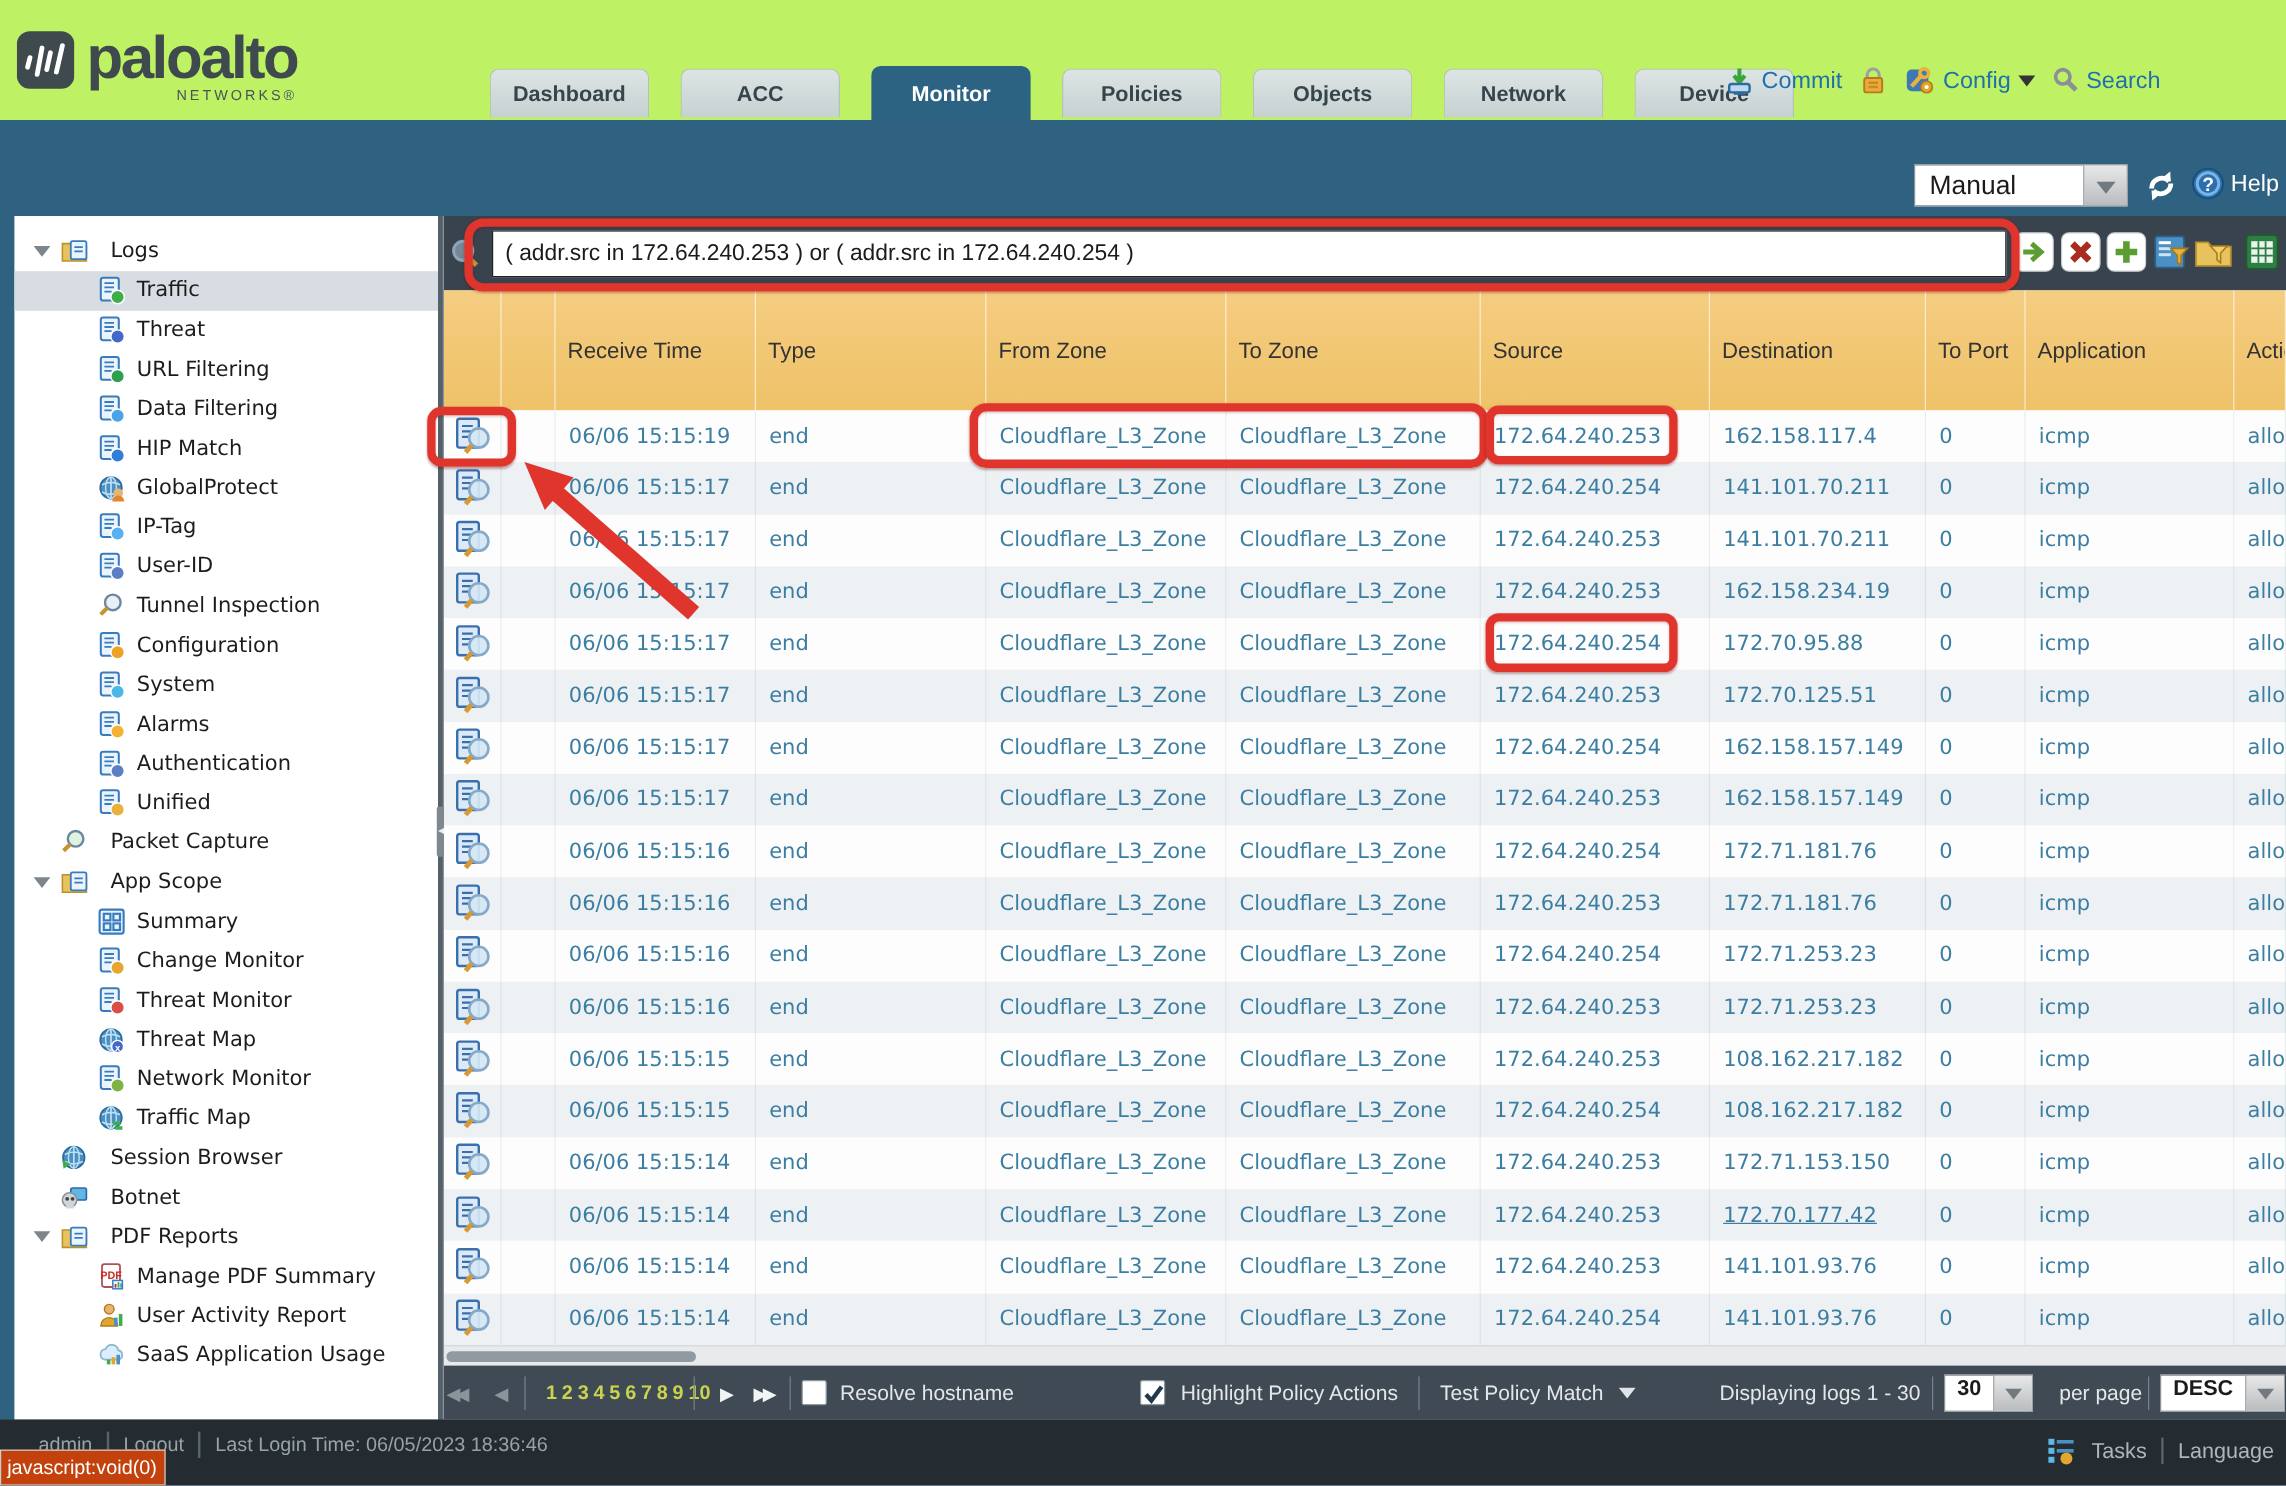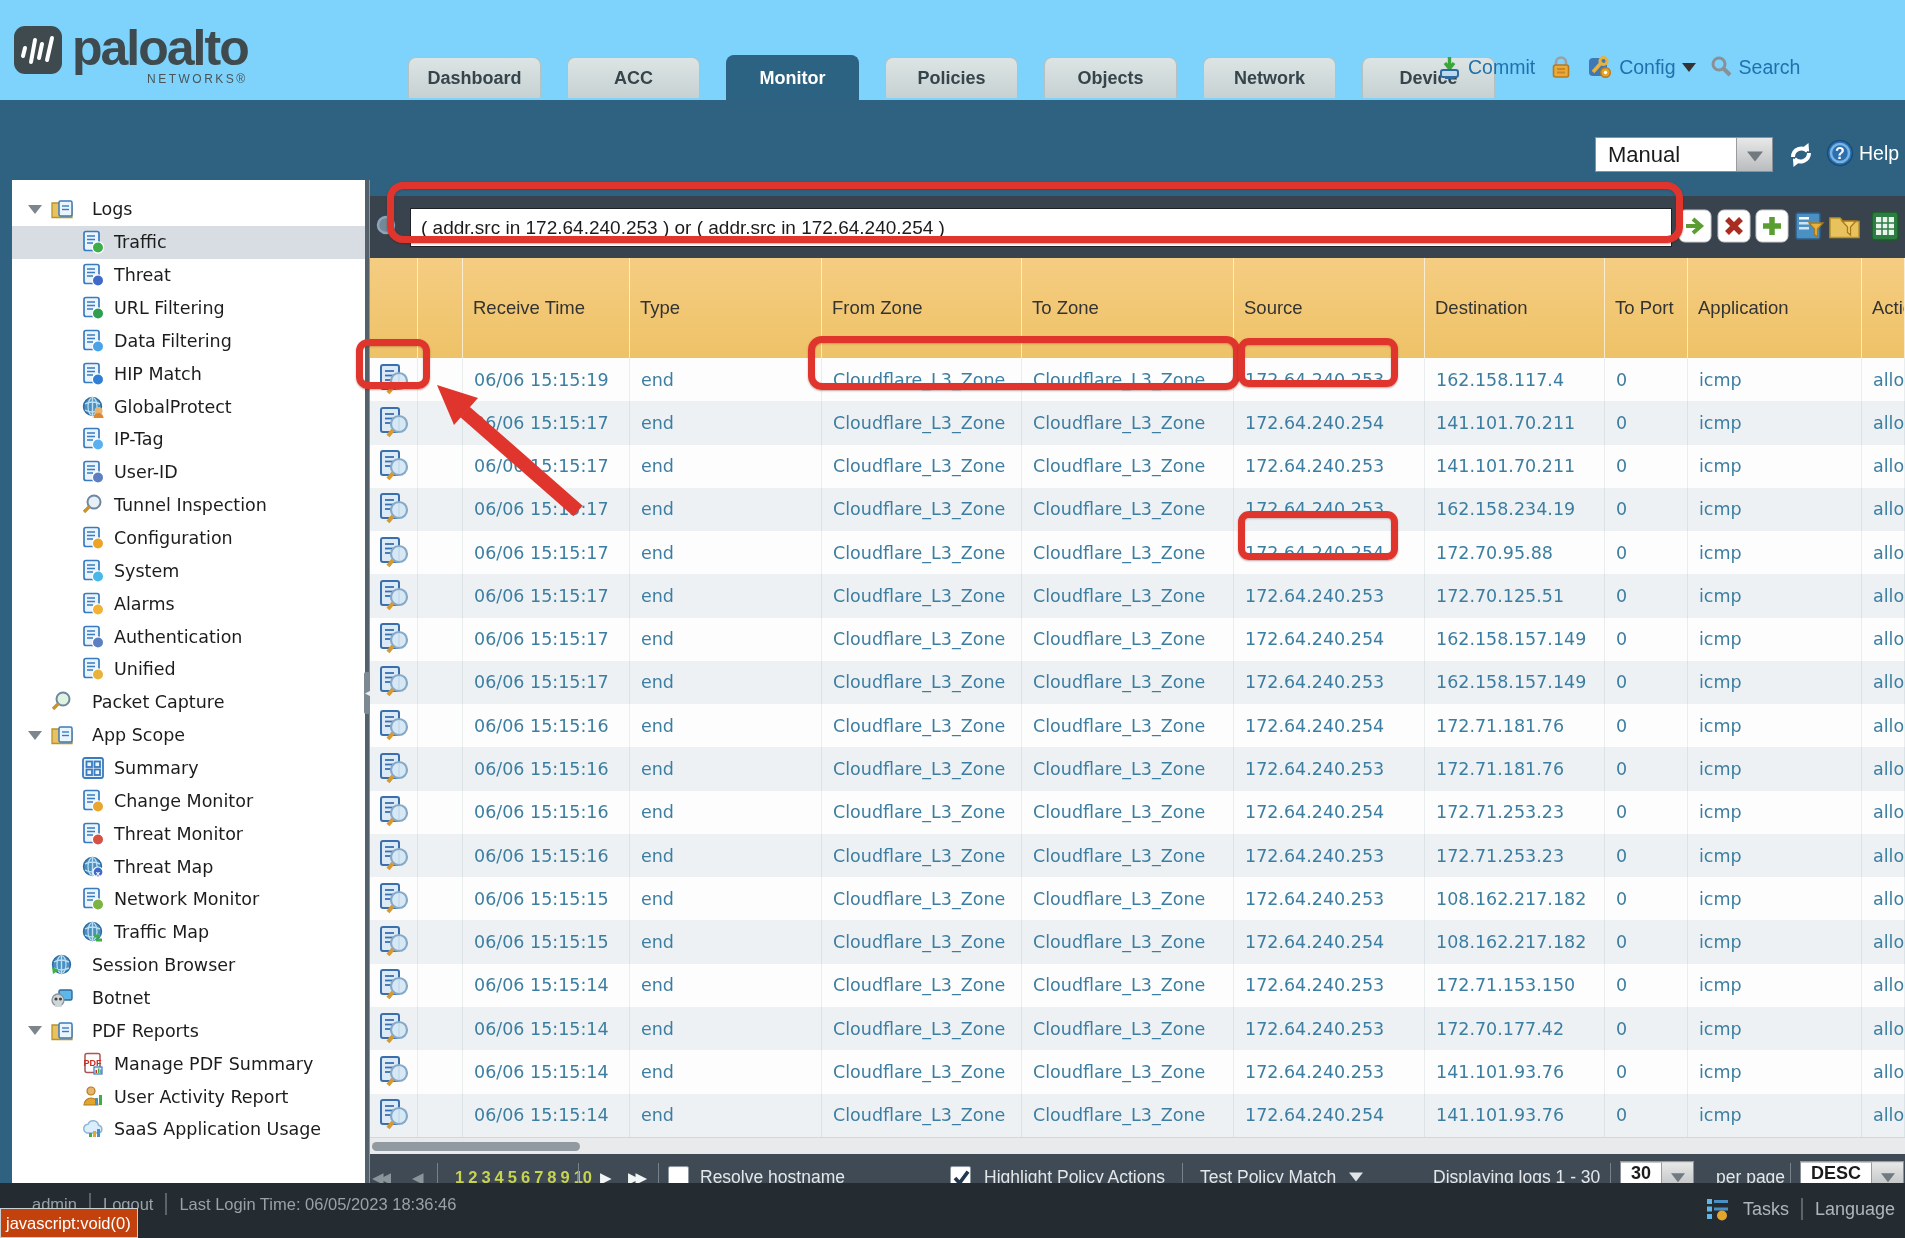--- a/index.html
+++ b/index.html
@@ -1,20 +1,20 @@
 <!DOCTYPE html>
 <html style="--teal: #2f6181; --tab-active: #2c6282; --filterbar: #39434d; --rowalt: #edf1f4; --celltext: #3c7ea1; --sel: #d7dde2; --red: #df352c; --pagebar: #3f4a54; --statusbar: #242c31; --pages: #c8d44e; --link: #1f71ad;"><head>
 <meta charset="utf-8">
 <style>
   * { margin:0; padding:0; box-sizing:border-box; }
   html,body { width:1905px; height:1238px; }
   body { position:relative; font-family:"Liberation Sans",sans-serif; background:#2f6181; overflow:hidden; }
 
   
-  #topbar { position:absolute; left:0; top:0; width:1905px; height:100px; background:#7dd3fc; }
+  #topbar { position:absolute; left:0; top:0; width:1905px; height:100px; background:#bef264; }
   #logo { position:absolute; left:14px; top:22px; display:flex; }
   #logo-mark { width:48px; height:56px; }
   #logo-text { margin-left:10px; }
   #logo-word { font-size:50px; font-weight:bold; letter-spacing:-2px; color:#3f4a4e; line-height:52px; }
   #logo-sub { font-size:12px; letter-spacing:2.5px; color:#4a5458; text-align:right; margin-top:-2px; }
 
   #tabs { position:absolute; left:408px; bottom:0; display:flex; gap:26px; align-items:center; }
   .tab { width:133px; height:41px; line-height:41px; text-align:center; font-weight:bold; font-size:18px;
          color:#36454b; background:linear-gradient(#dde4e4,#c6d1d1); border:1px solid #b5c0c0; border-bottom:none;
          border-radius:8px 8px 0 0; }
@@ -43,40 +43,40 @@
   .tree-item .ticon { position:absolute; top:50%; transform:translateY(-50%); width:24px; height:24px; }
   .tree-item.lvl0 .ticon { left:38px; }
   .tree-item.lvl1 .ticon { left:69px; }
   .tree-item.lvl0 .tlabel { margin-left:80px; }
   .tree-item.lvl1 .tlabel { margin-left:102px; }
 
   #splitter { position:absolute; left:365px; top:180px; width:5px; height:1003px; background:#55616a; border-right:1px solid #8a949a; }
   #splitter-handle { position:absolute; left:364px; top:672px; width:7px; height:42px; background:#7d8890; border-radius:2px; color:#e8eef1; font-size:10px; line-height:42px; text-align:center; }
 
   
-  #content { position:absolute; left:370px; top:196px; width:1535px; height:1003px; background:#fff; }
+  #content { position:absolute; left:370px; top:180px; width:1535px; height:1003px; background:#fff; }
 
   #filterbar { position:absolute; left:0; top:0; width:1535px; height:62px; background:var(--filterbar); }
   #filter-magnifier { position:absolute; left:3px; top:17px; }
   #filter-input { position:absolute; left:40px; top:12px; width:1262px; height:39px; background:#fff; border:1px solid #1d2227;
                   font-size:19px; color:#1b1b1b; padding:0 10px; font-family:"Liberation Sans",sans-serif; }
   .fbtn { position:absolute; top:13px; width:34px; height:34px; }
 
   #gridheader { position:absolute; left:0; top:62px; width:1535px; height:100px; background:linear-gradient(#f5cd82,#eec267);
                 display:grid; grid-template-columns:48px 45px 167px 192px 200px 212px 191px 180px 83px 174px minmax(0,1fr); }
   .hcell { border-right:1px solid rgba(255,255,255,.65); display:flex; align-items:center; padding-left:10px;
            font-size:18.5px; color:#333; overflow:hidden; white-space:nowrap; }
 
   #rows { position:absolute; left:0; top:162px; width:1535px; }
   .row { height:43.28px; display:grid; grid-template-columns:48px 45px 167px 192px 200px 212px 191px 180px 83px 174px minmax(0,1fr);
          background:#fdfdfd; font-family:"DejaVu Sans",sans-serif; font-size:17.5px; color:var(--celltext); }
   .row:nth-child(even) { background:var(--rowalt); }
   .cell { display:flex; align-items:center; padding-left:11px; border-right:1px solid rgba(120,140,150,.14); overflow:hidden; white-space:nowrap; }
   .cell.icon { padding-left:0; justify-content:center; }
-  .u { }
+  .u { text-decoration:underline; }
 
   #hscroll { position:absolute; left:0; top:941px; width:1535px; height:17px; background:#e9eaeb; border-top:1px solid #d4d6d8; }
   #hscroll .thumb { position:absolute; left:2px; top:4px; width:208px; height:9px; background:#909aa0; border-radius:5px; }
 
   #pagebar { position:absolute; left:0; top:958px; width:1535px; height:45px; background:var(--pagebar);
              color:#e3e7e9; font-size:17.5px; white-space:nowrap; }
   #pagebar > span { position:absolute; top:50%; transform:translateY(-50%); }
   .pg-sep { display:inline-block; width:1px; height:28px; background:#77818a; vertical-align:middle; }
   .pg-arrow { font-size:15px; letter-spacing:-4px; }
   .pg-gray { color:#8a949b; }

